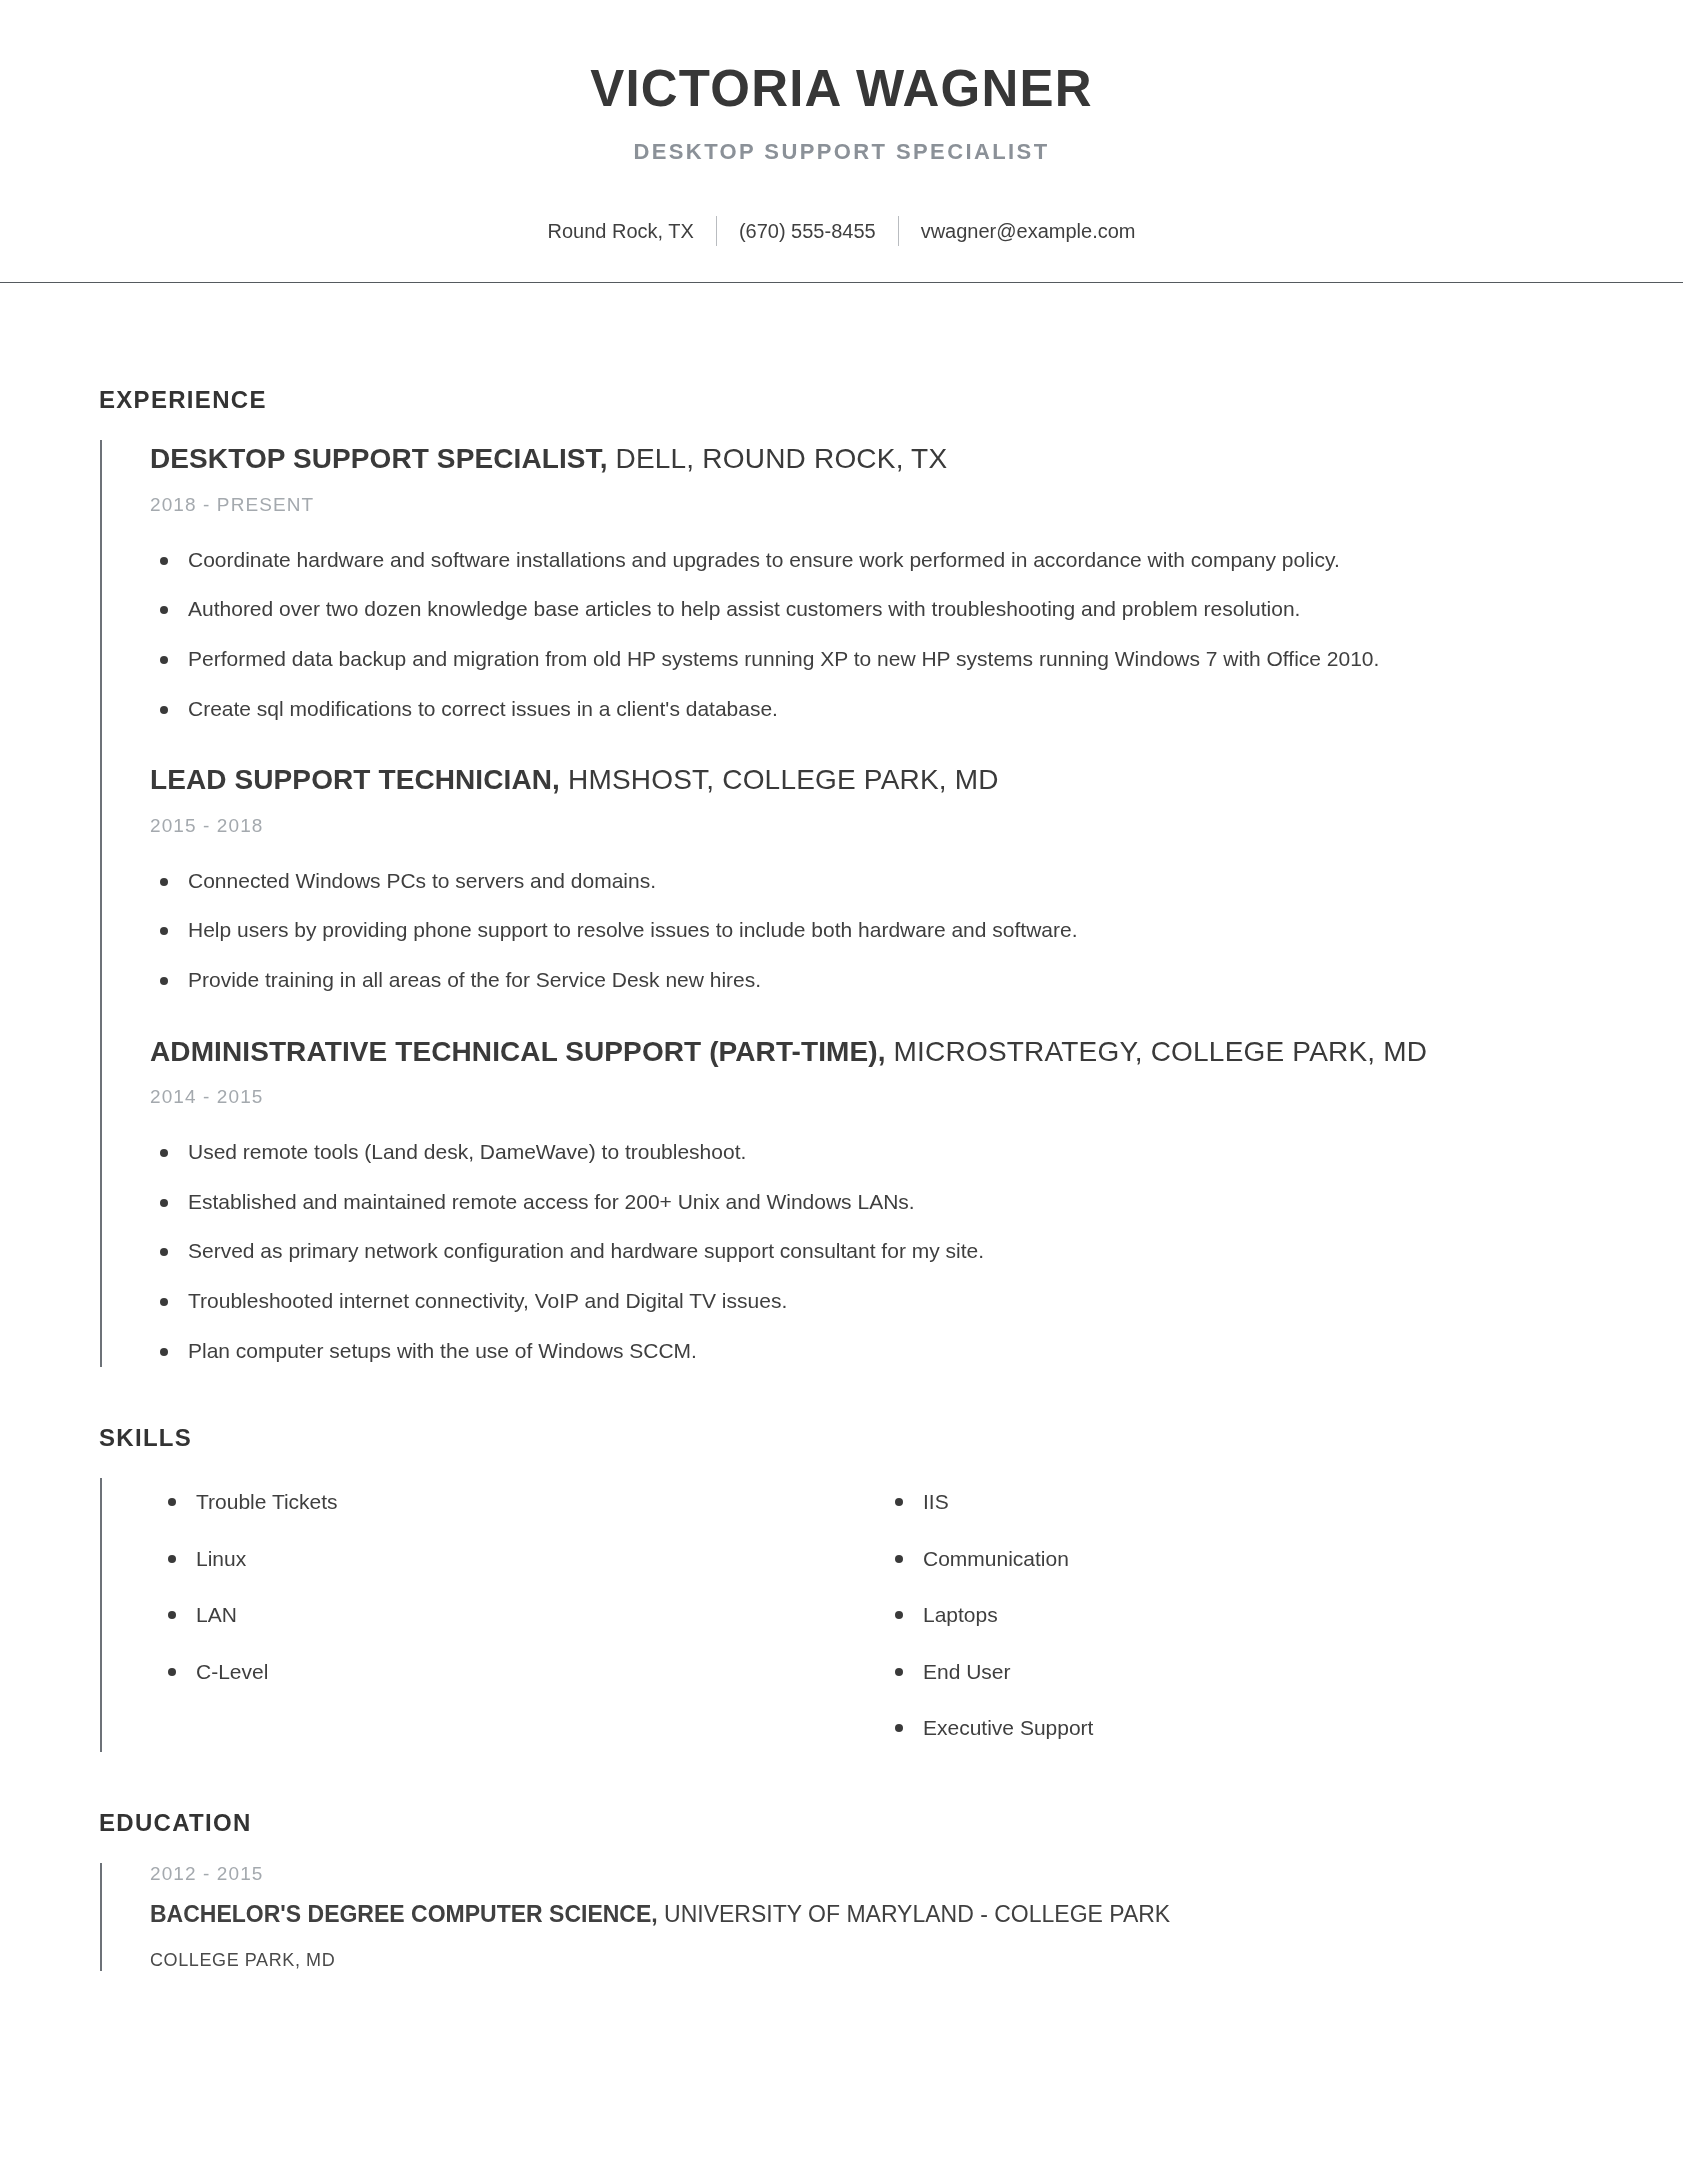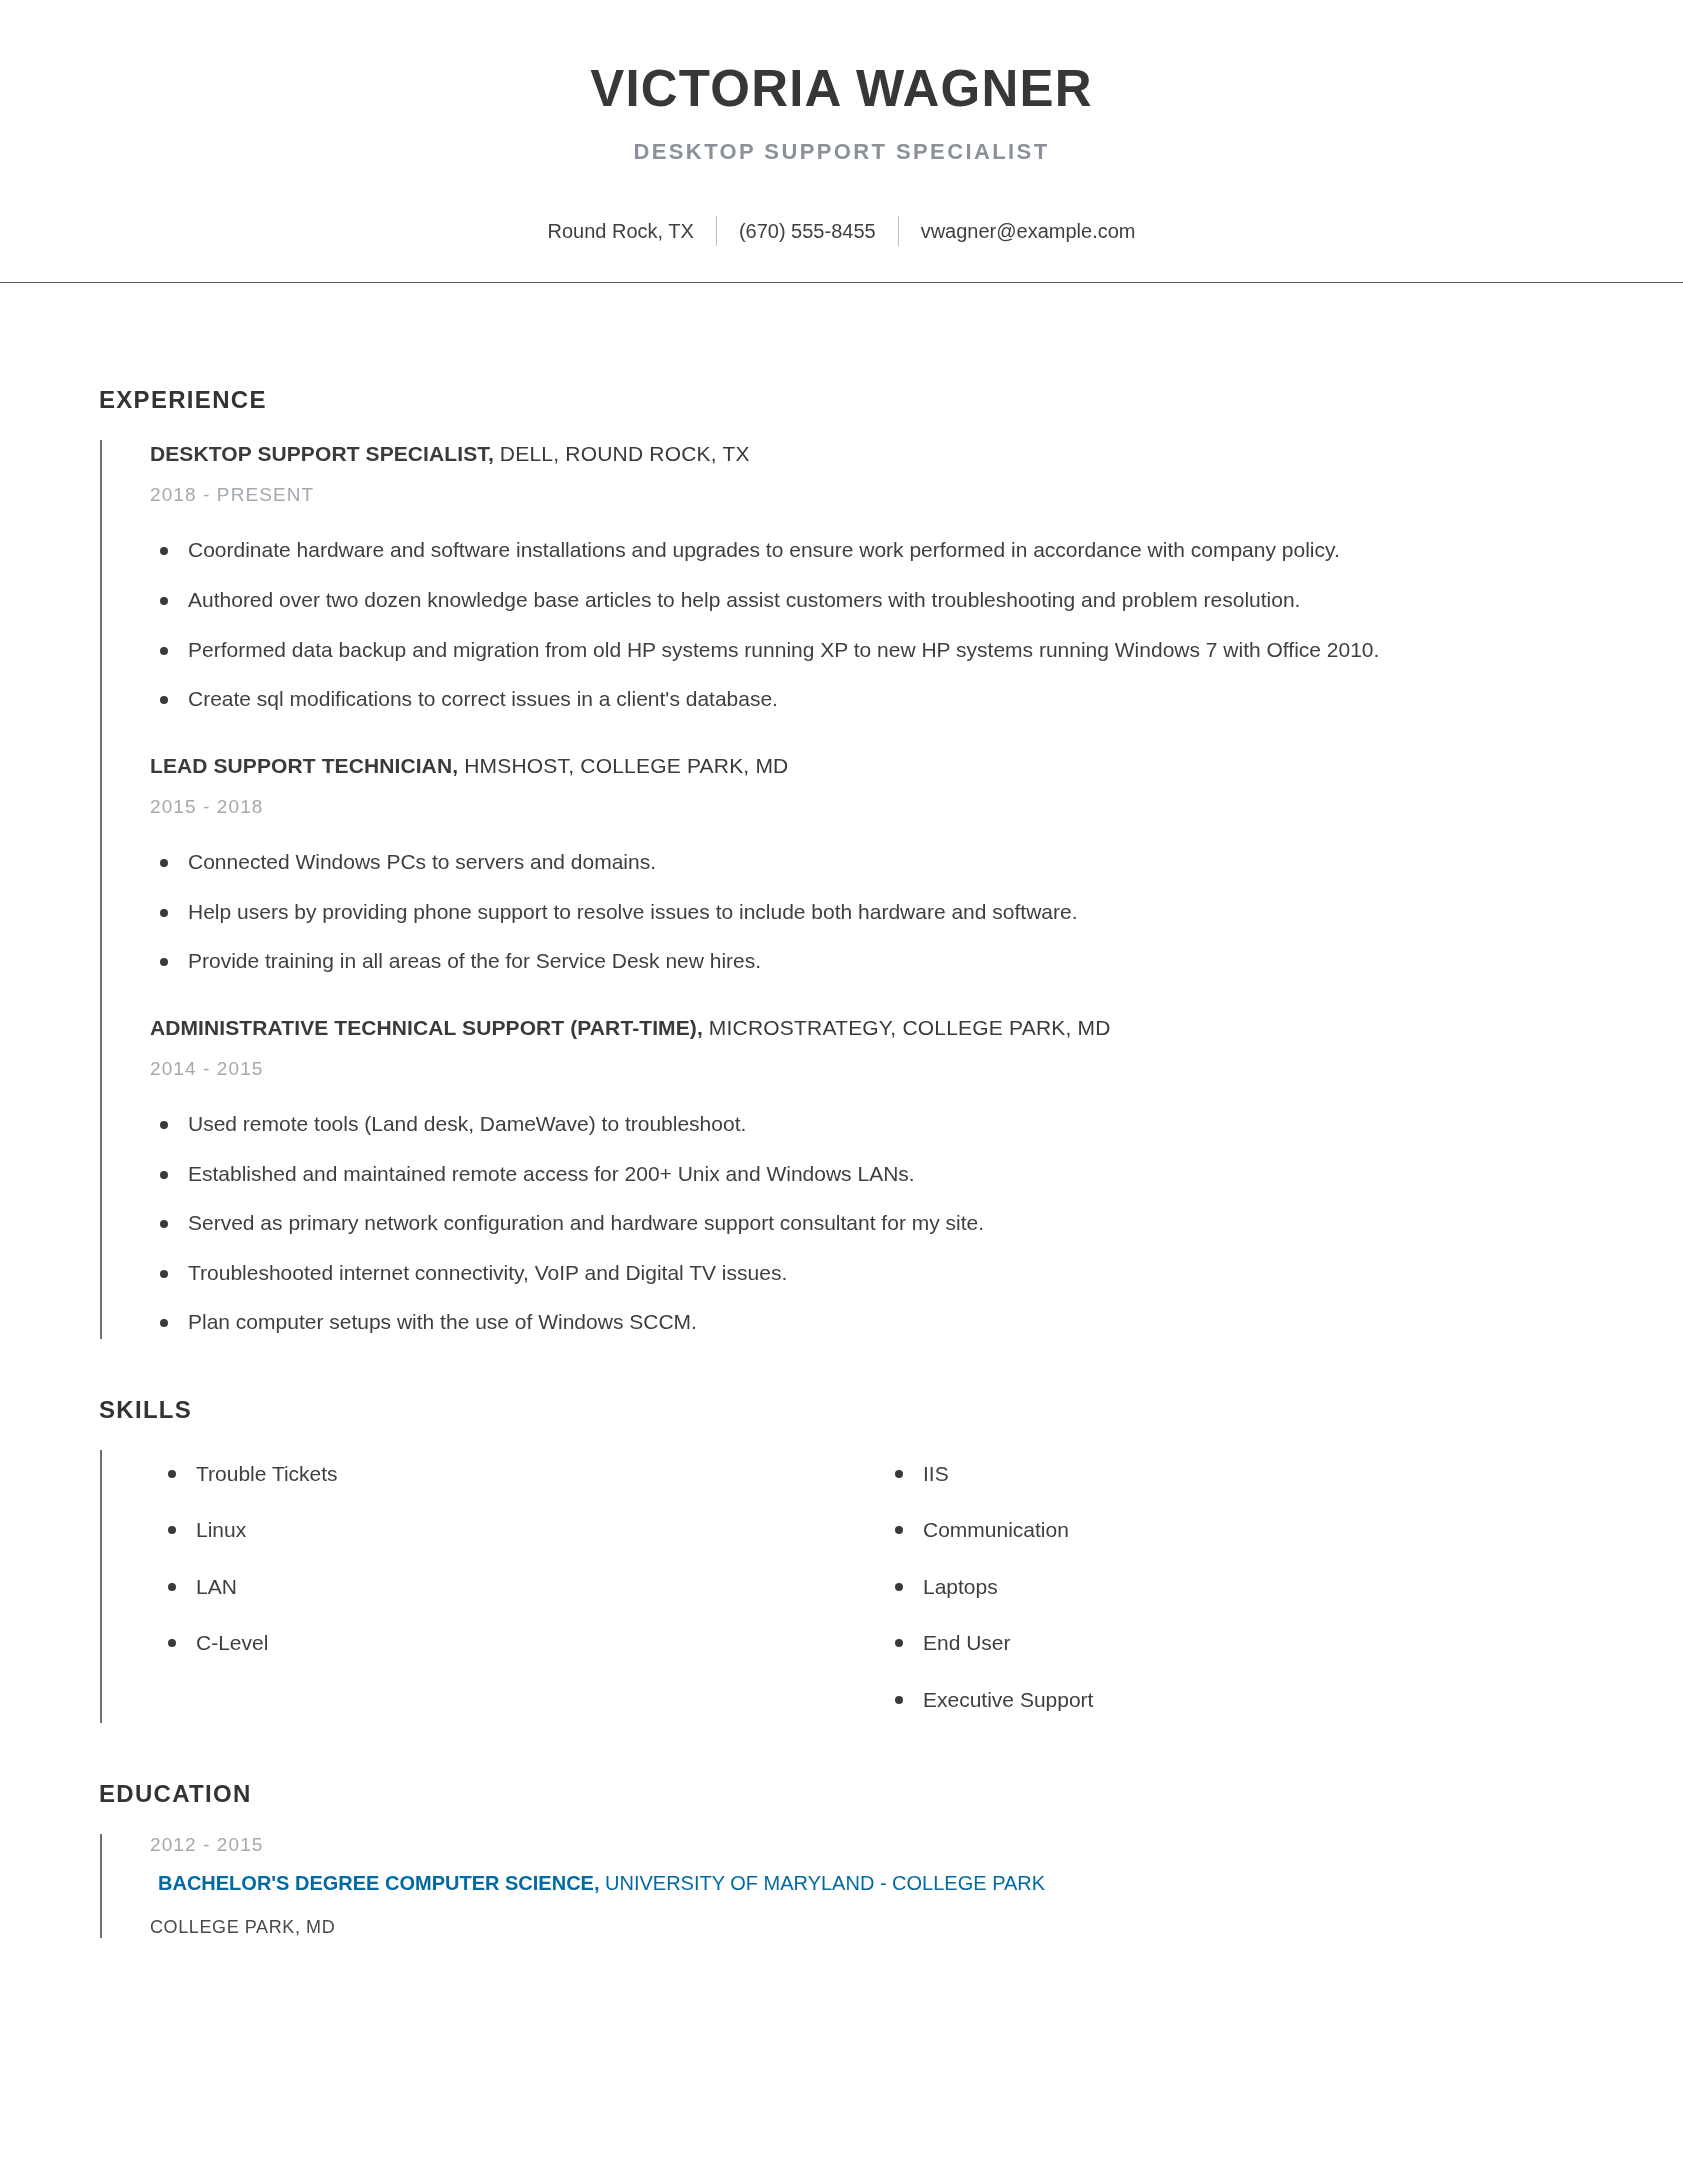--- a/index.html
+++ b/index.html
@@ -96,21 +96,21 @@
   }
 
   
   .entry {
     margin-bottom: 36px;
   }
   .entry:last-child {
     margin-bottom: 0;
   }
   .entry-heading {
-    font-size: 21px;
+    font-size: 28px;
     line-height: 1.35;
     color: #3a3a3a;
     margin: 0 0 16px 0;
   }
   .entry-role {
     font-weight: 700;
     letter-spacing: 0.1px;
   }
   .entry-org {
     font-weight: 400;
@@ -187,24 +187,24 @@
 
   
   .edu-dates {
     font-size: 19px;
     letter-spacing: 1.1px;
     color: #a4a9ae;
     margin: 0 0 14px 0;
     text-transform: uppercase;
   }
   .edu-heading {
-    font-size: 20px;
+    font-size: 23px;
     line-height: 1.35;
-    color: #0369a1;
-    margin: 0 0 20px 8px;
+    color: #404040;
+    margin: 0 0 20px 0;
   }
   .edu-degree {
     font-weight: 700;
   }
   .edu-school {
     font-weight: 400;
   }
   .edu-location {
     font-size: 18px;
     letter-spacing: 0.6px;

